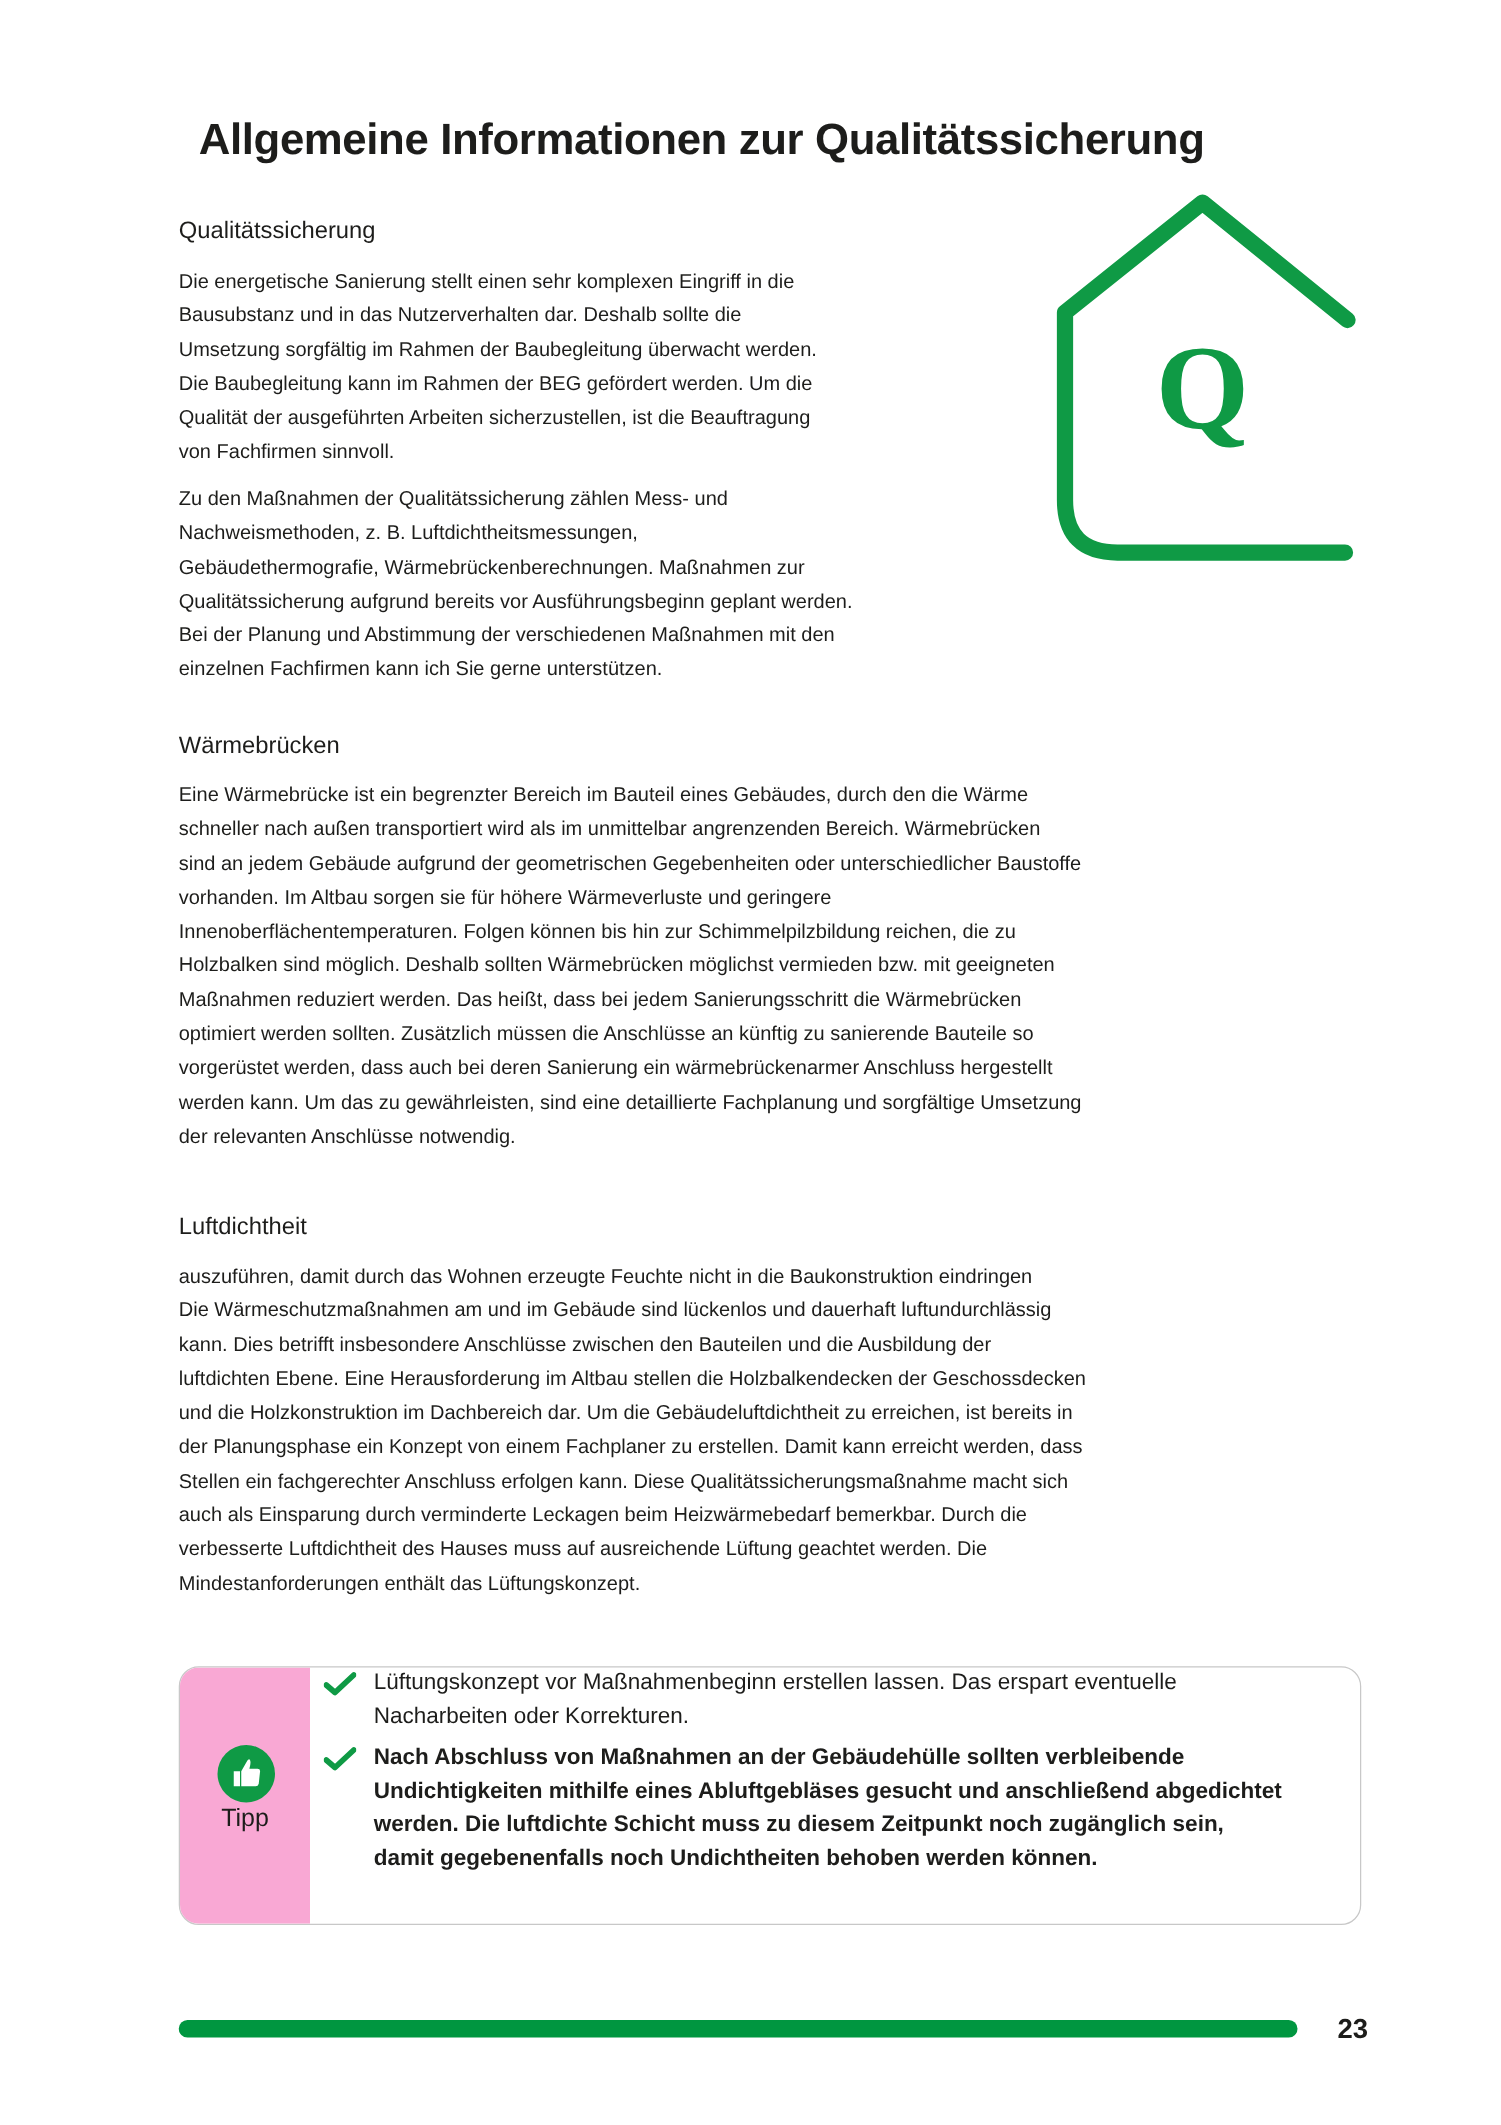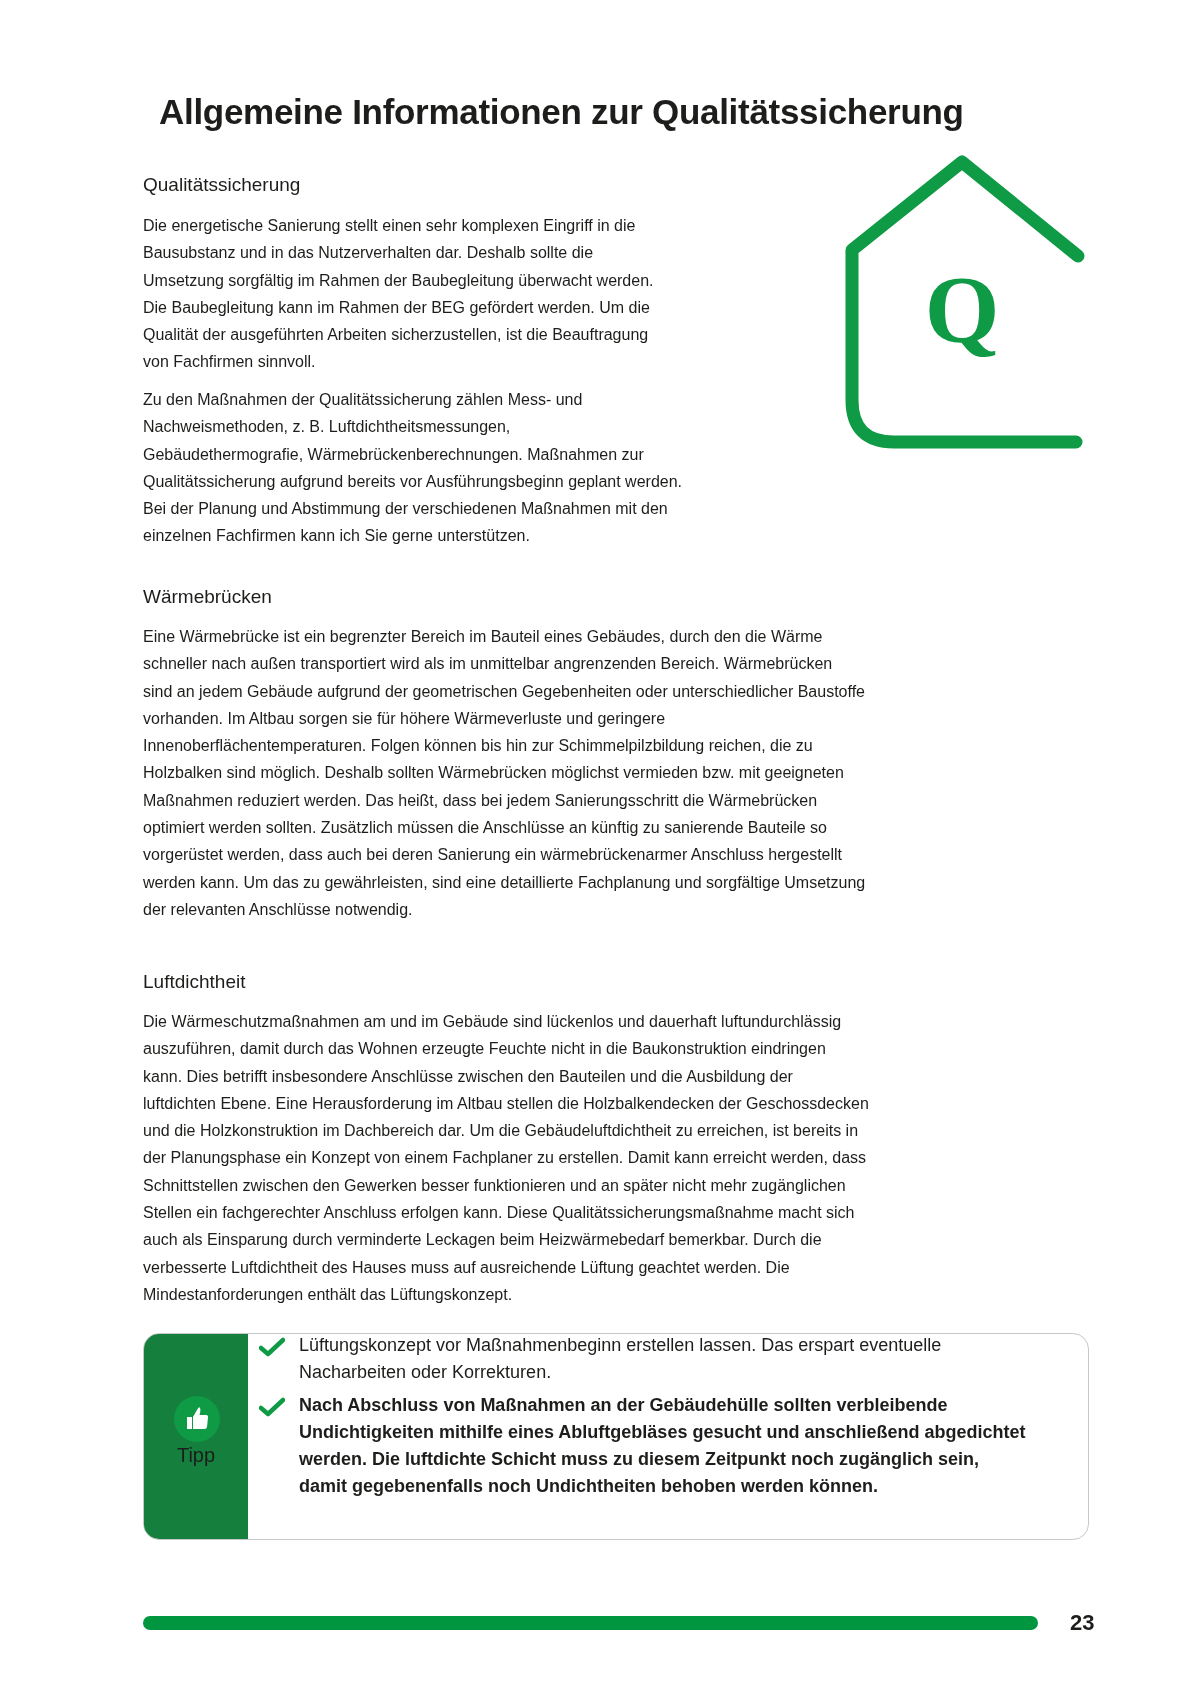--- a/index.html
+++ b/index.html
@@ -5,21 +5,21 @@
   html, body { margin: 0; padding: 0; background: #ffffff; }
   body { width: 1201px; height: 1700px; position: relative; overflow: hidden;
          font-family: "Liberation Sans", sans-serif; color: #1d1d1b; }
   .abs { position: absolute; }
   .title { left: 143px; top: 76px; font-size: 35px; font-weight: bold; letter-spacing: -0.3px; white-space: nowrap; }
   .h2 { font-size: 19px; font-weight: normal; white-space: nowrap; }
   .p { font-size: 16px; line-height: 27.3px; margin: 0; }
   .p span.line { display: block; white-space: nowrap; }
   .house { left: 840px; top: 150px; width: 260px; height: 310px; }
   .tipbox { left: 143px; top: 1333px; width: 944px; height: 205px; border: 1.5px solid #c8c8c8; border-radius: 16px; overflow: hidden; background: #fff; }
-  .tipcol { position: absolute; left: 0; top: 0; bottom: 0; width: 104px; background: #15803d; }
+  .tipcol { position: absolute; left: 0; top: 0; bottom: 0; width: 104px; background: #f9a8d4; }
   .thumb { position: absolute; left: 30px; top: 62px; width: 46px; height: 46px; border-radius: 50%; background: #0f9a45; }
   .tiplabel { position: absolute; left: 0; width: 104px; top: 110px; text-align: center; font-size: 20px; color: #1d1d1b; }
   .tipitems { position: absolute; left: 115px; top: 0; right: 6px; }
   .tipitem { position: relative; padding-left: 40px; font-size: 18px; line-height: 27px; }
   .tipitem .check { position: absolute; left: 0; top: 5px; width: 26px; height: 20px; }
   .footbar { left: 143px; top: 1616px; width: 895px; height: 14px; background: #009640; border-radius: 7px; }
   .pagenum { left: 1070px; top: 1610px; font-size: 22px; font-weight: bold; }
 </style>
 </head>
 <body>
@@ -65,27 +65,26 @@
   <span class="line">Maßnahmen reduziert werden. Das heißt, dass bei jedem Sanierungsschritt die Wärmebrücken</span>
   <span class="line">optimiert werden sollten. Zusätzlich müssen die Anschlüsse an künftig zu sanierende Bauteile so</span>
   <span class="line">vorgerüstet werden, dass auch bei deren Sanierung ein wärmebrückenarmer Anschluss hergestellt</span>
   <span class="line">werden kann. Um das zu gewährleisten, sind eine detaillierte Fachplanung und sorgfältige Umsetzung</span>
   <span class="line">der relevanten Anschlüsse notwendig.</span>
 </p>
 
 <div class="abs h2" style="left:143px; top:971px;">Luftdichtheit</div>
 
 <p class="abs p" style="left:143px; top:1008px;">
+  <span class="line">auszuführen, damit durch das Wohnen erzeugte Feuchte nicht in die Baukonstruktion eindringen</span>
   <span class="line">Die Wärmeschutzmaßnahmen am und im Gebäude sind lückenlos und dauerhaft luftundurchlässig</span>
-  <span class="line">auszuführen, damit durch das Wohnen erzeugte Feuchte nicht in die Baukonstruktion eindringen</span>
   <span class="line">kann. Dies betrifft insbesondere Anschlüsse zwischen den Bauteilen und die Ausbildung der</span>
   <span class="line">luftdichten Ebene. Eine Herausforderung im Altbau stellen die Holzbalkendecken der Geschossdecken</span>
   <span class="line">und die Holzkonstruktion im Dachbereich dar. Um die Gebäudeluftdichtheit zu erreichen, ist bereits in</span>
   <span class="line">der Planungsphase ein Konzept von einem Fachplaner zu erstellen. Damit kann erreicht werden, dass</span>
-  <span class="line">Schnittstellen zwischen den Gewerken besser funktionieren und an später nicht mehr zugänglichen</span>
   <span class="line">Stellen ein fachgerechter Anschluss erfolgen kann. Diese Qualitätssicherungsmaßnahme macht sich</span>
   <span class="line">auch als Einsparung durch verminderte Leckagen beim Heizwärmebedarf bemerkbar. Durch die</span>
   <span class="line">verbesserte Luftdichtheit des Hauses muss auf ausreichende Lüftung geachtet werden. Die</span>
   <span class="line">Mindestanforderungen enthält das Lüftungskonzept.</span>
 </p>
 
 <div class="abs tipbox">
   <div class="tipcol">
     <div class="thumb">
       <svg width="46" height="46" viewBox="0 0 46 46" xmlns="http://www.w3.org/2000/svg">

